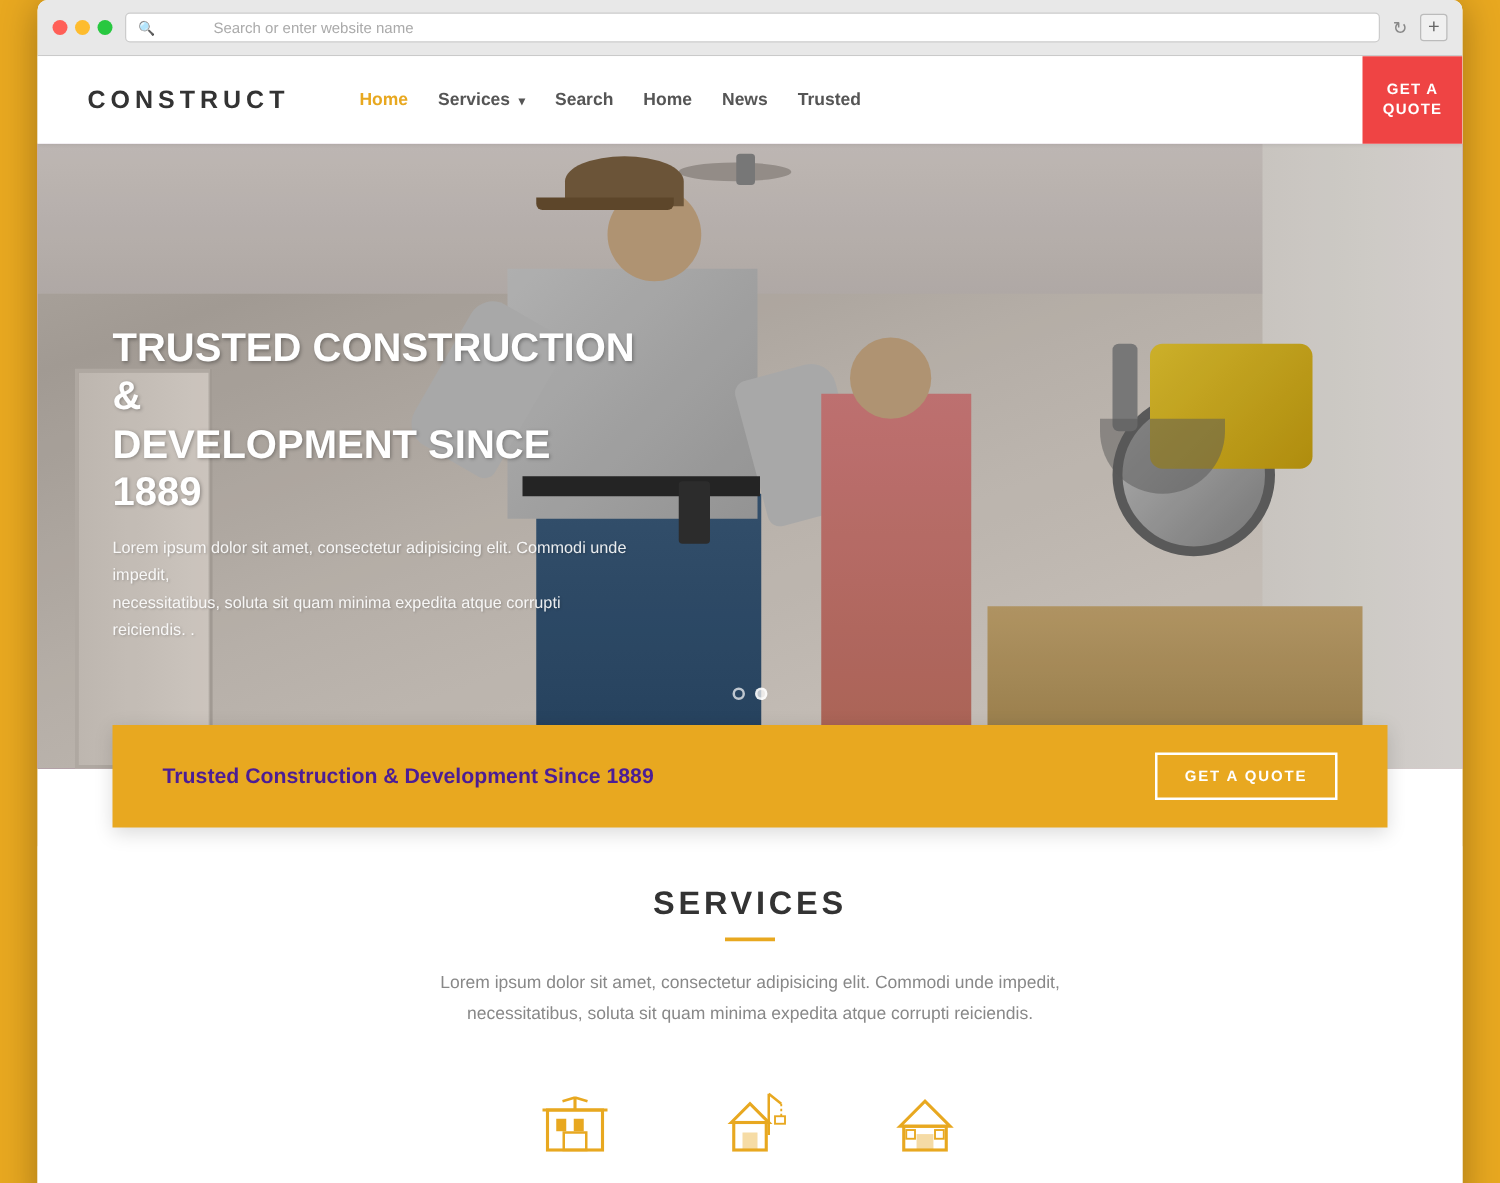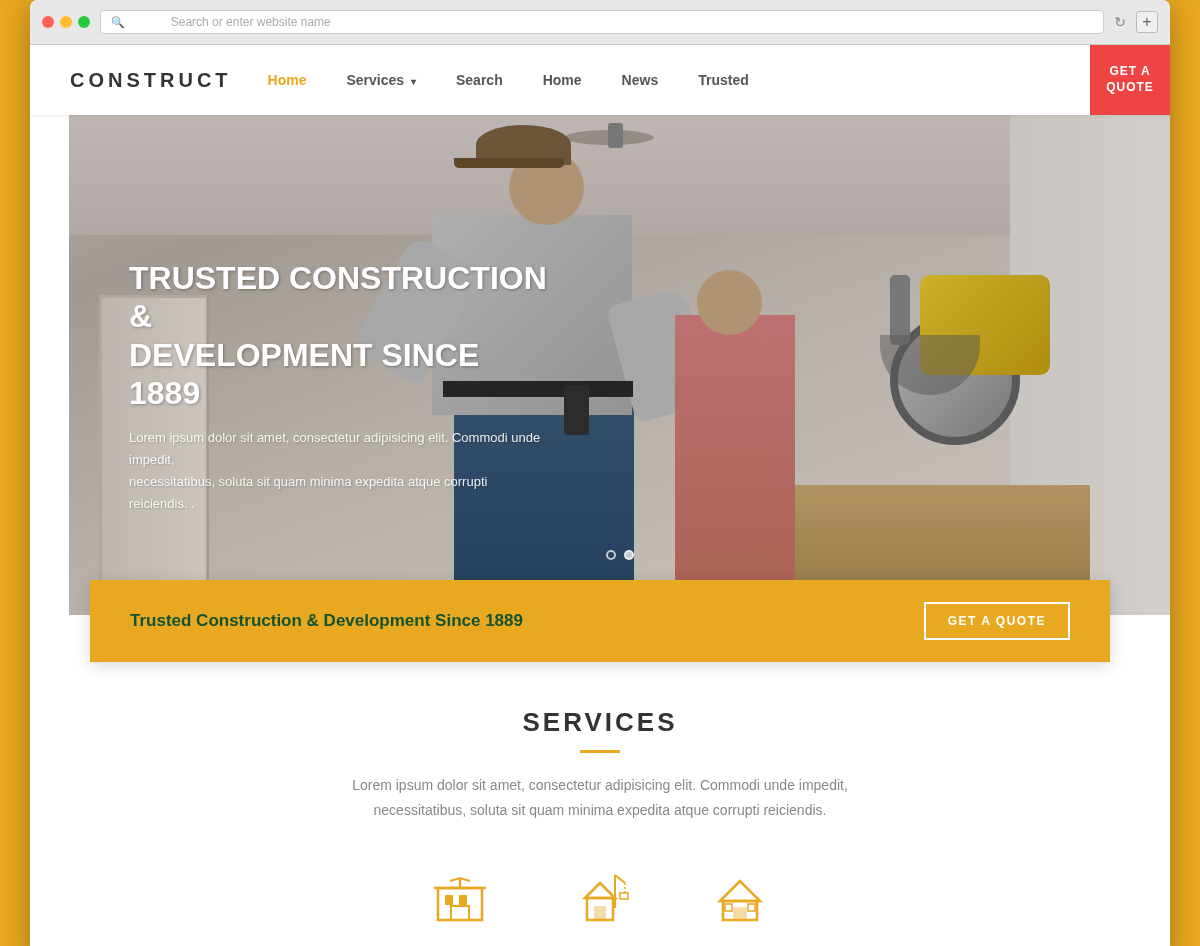--- a/index.html
+++ b/index.html
@@ -88,27 +88,27 @@
       background: #fff;
       position: relative;
       z-index: 10;
       box-shadow: 0 1px 3px rgba(0,0,0,0.08);
     }
     .logo {
       font-size: 20px;
       font-weight: 700;
       letter-spacing: 4px;
       color: #333;
-      margin-right: 36px;
+      margin-right: 56px;
       text-transform: uppercase;
     }
     .nav-links {
       display: flex;
       align-items: center;
-      gap: 40px;
+      gap: 24px;
       list-style: none;
       flex: 1;
     }
     .nav-links li a {
       text-decoration: none;
       font-size: 14px;
       color: #555;
       font-weight: bold;
     }
     .nav-links li a.active {
@@ -137,21 +137,20 @@
       width: 80px;
       margin-right: -40px;
     }
 
     
     .hero {
       position: relative;
       height: 500px;
       overflow: hidden;
       background: #701a75;
-      margin-left: 39px;
     }
     .hero-bg {
       width: 100%;
       height: 100%;
       background: linear-gradient(135deg, #d4ccc4 0%, #b8afa8 30%, #c5bdb5 60%, #e8ddd0 100%);
       position: relative;
     }
 
     .hero-content {
       position: absolute;
@@ -204,21 +203,21 @@
       display: flex;
       align-items: center;
       justify-content: space-between;
       margin: 0 60px;
       position: relative;
       top: -35px;
       z-index: 20;
       box-shadow: 0 4px 15px rgba(0,0,0,0.15);
     }
     .banner-text {
-      color: #14532d;
+      color: #4c1d95;
       font-size: 17px;
       font-weight: 600;
     }
     .banner-btn {
       border: 2px solid #fff;
       color: #fff;
       background: transparent;
       padding: 10px 22px;
       font-size: 12px;
       font-weight: 700;

